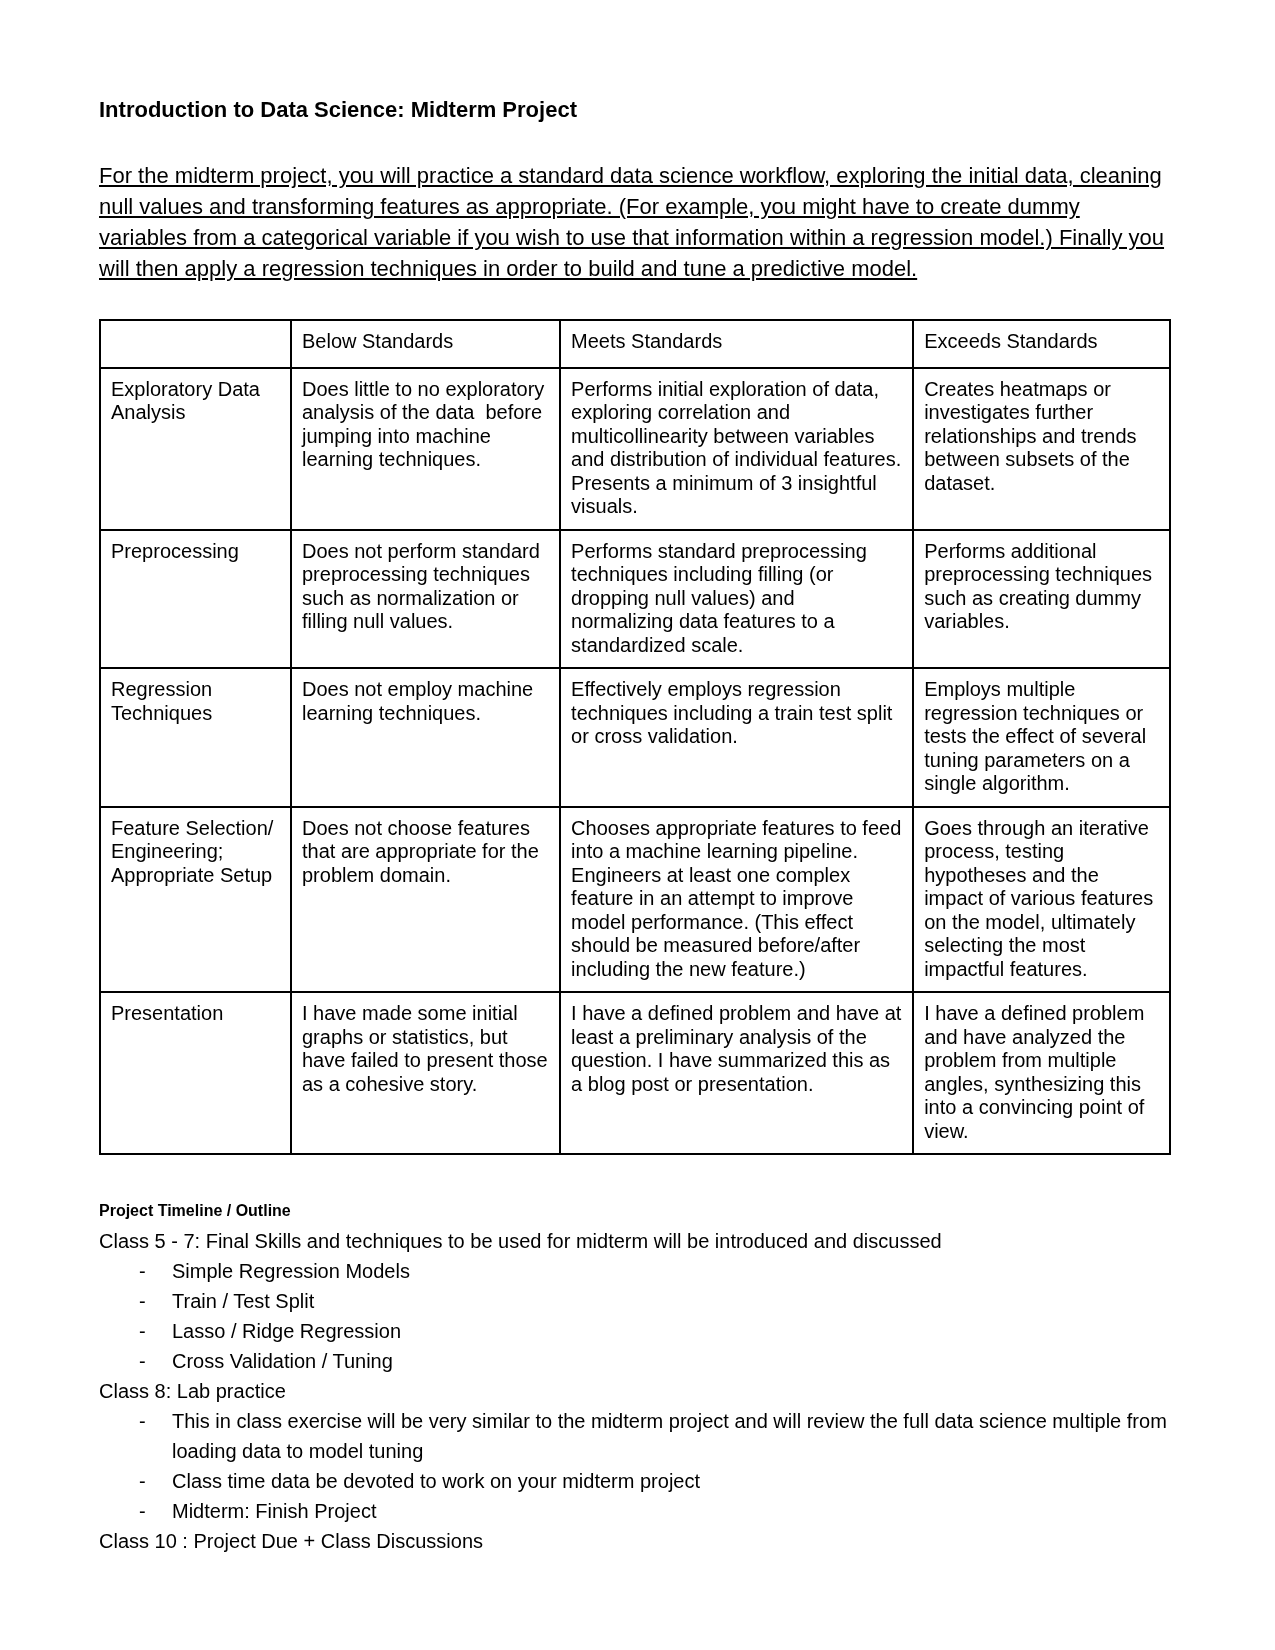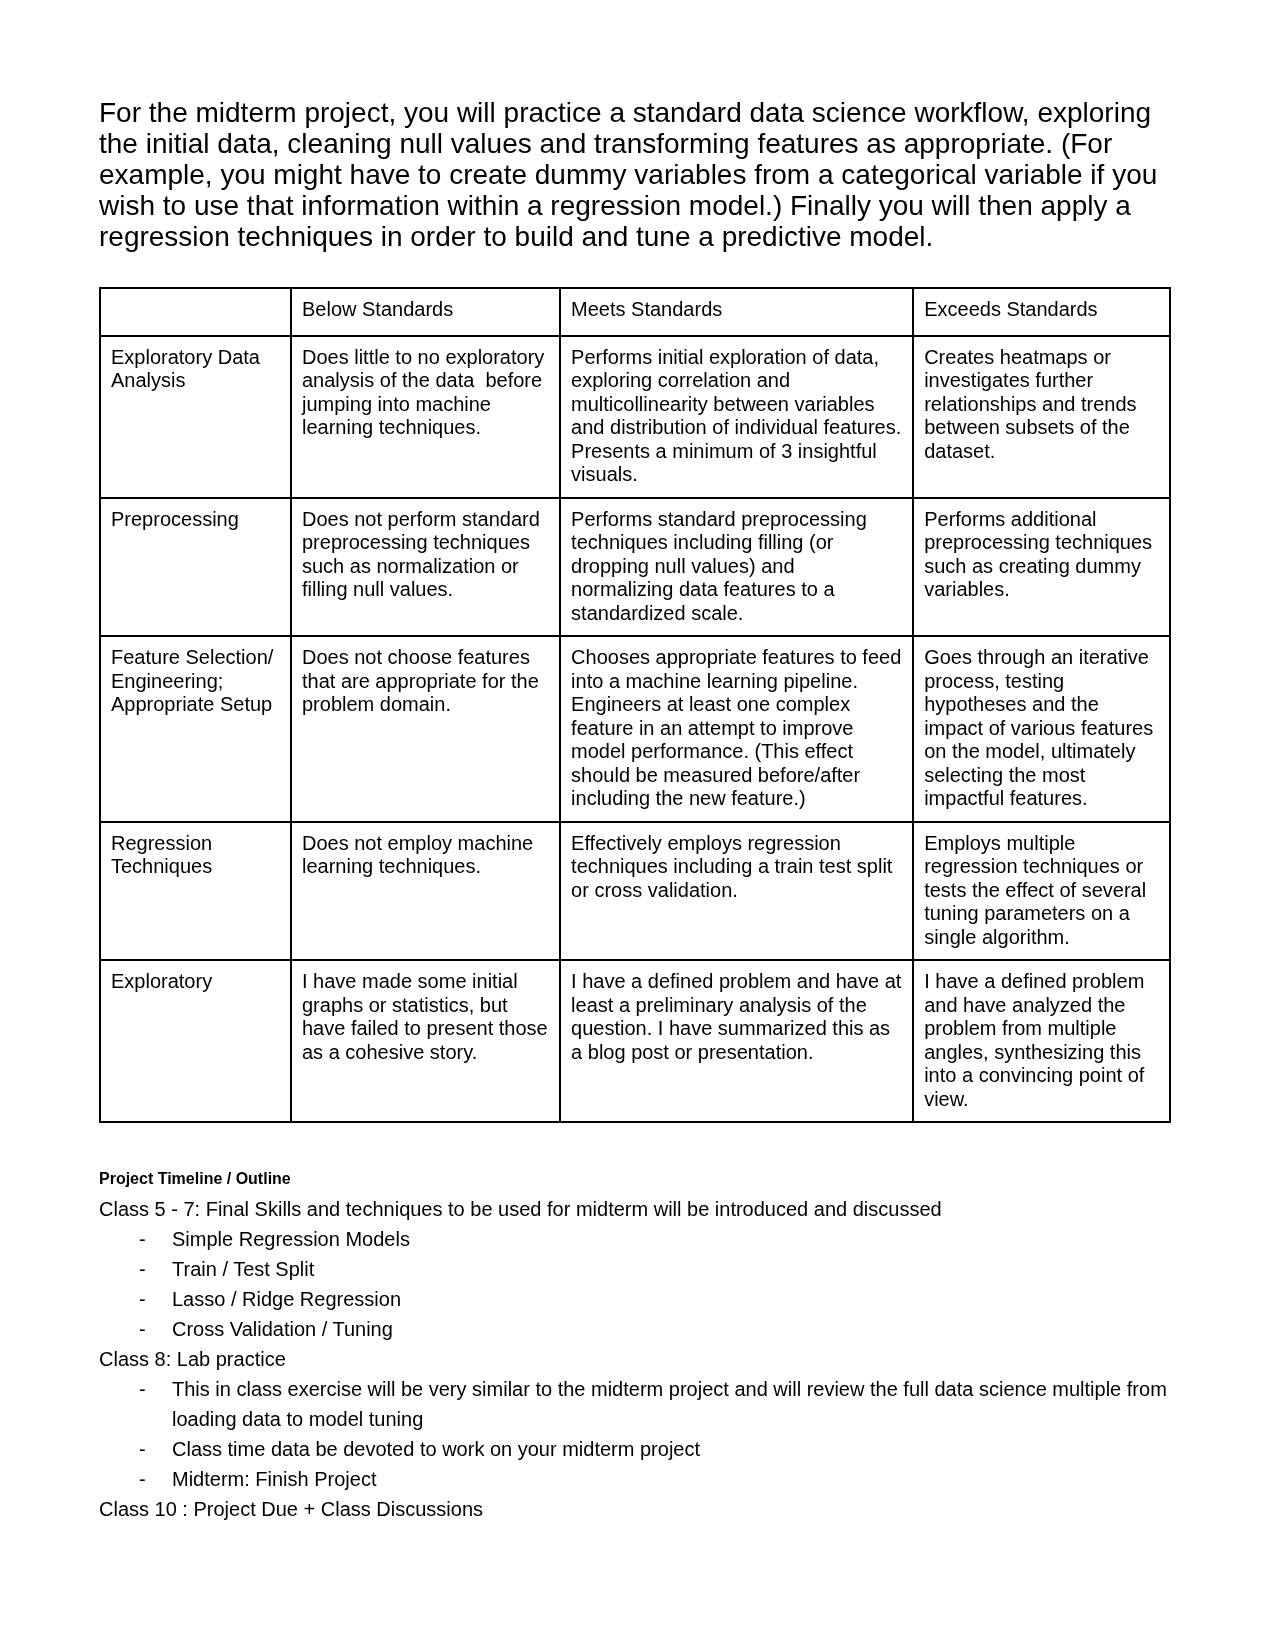--- a/index.html
+++ b/index.html
@@ -15,23 +15,24 @@
     padding: 97px 104px 0 99px;
     overflow: hidden;
   }
   .doc-title {
     font-size: 22px;
     font-weight: bold;
     line-height: 26px;
     margin: 0 0 37px 0;
   }
   .intro {
-    font-size: 28px;
+    font-size: 22px;
     line-height: 31px;
     margin: 0 0 35px 0;
+    text-decoration: underline;
   }
   table.rubric {
     width: 100%;
     border-collapse: collapse;
     table-layout: fixed;
   }
   table.rubric col.c1 { width: 17.85%; }
   table.rubric col.c2 { width: 25.15%; }
   table.rubric col.c3 { width: 33.0%; }
   table.rubric col.c4 { width: 24.0%; }
@@ -63,20 +64,21 @@
     position: absolute;
     left: 40px;
     top: 0;
   }
 </style>
 </head>
 <body>
 
 <div class="page">
 
+  <h1 class="doc-title">Introduction to Data Science: Midterm Project</h1>
 
   <p class="intro">For the midterm project, you will practice a standard data science workflow, exploring the initial data, cleaning null values and transforming features as appropriate. (For example, you might have to create dummy variables from a categorical variable if you wish to use that information within a regression model.) Finally you will then apply a regression techniques in order to build and tune a predictive model.</p>
 
   <table class="rubric">
     <colgroup>
       <col class="c1">
         <col class="c2">
         <col class="c3">
         <col class="c4">
     </colgroup>
@@ -93,33 +95,33 @@
         <td>Performs initial exploration of data, exploring correlation and multicollinearity between variables and distribution of individual features. Presents a minimum of 3 insightful visuals.</td>
         <td>Creates heatmaps or investigates further relationships and trends between subsets of the dataset.</td>
       </tr>
       <tr>
         <td>Preprocessing</td>
         <td>Does not perform standard preprocessing techniques such as normalization or filling null values.</td>
         <td>Performs standard preprocessing techniques including filling (or dropping null values) and normalizing data features to a standardized scale.</td>
         <td>Performs additional preprocessing techniques such as creating dummy variables.</td>
       </tr>
       <tr>
+        <td>Regression Techniques</td>
+        <td>Does not employ machine learning techniques.</td>
+        <td>Effectively employs regression techniques including a train test split or cross validation.</td>
+        <td>Employs multiple regression techniques or tests the effect of several tuning parameters on a single algorithm.</td>
+      </tr>
+      <tr>
         <td>Feature Selection/ Engineering; Appropriate Setup</td>
         <td>Does not choose features that are appropriate for the problem domain.</td>
         <td>Chooses appropriate features to feed into a machine learning pipeline. Engineers at least one complex feature in an attempt to improve model performance. (This effect should be measured before/after including the new feature.)</td>
         <td>Goes through an iterative process, testing hypotheses and the impact of various features on the model, ultimately selecting the most impactful features.</td>
       </tr>
       <tr>
-        <td>Regression Techniques</td>
-        <td>Does not employ machine learning techniques.</td>
-        <td>Effectively employs regression techniques including a train test split or cross validation.</td>
-        <td>Employs multiple regression techniques or tests the effect of several tuning parameters on a single algorithm.</td>
-      </tr>
-      <tr>
-        <td>Exploratory</td>
+        <td>Presentation</td>
         <td>I have made some initial graphs or statistics, but have failed to present those as a cohesive story.</td>
         <td>I have a defined problem and have at least a preliminary analysis of the question. I have summarized this as a blog post or presentation.</td>
         <td>I have a defined problem and have analyzed the problem from multiple angles, synthesizing this into a convincing point of view.</td>
       </tr>
     </tbody>
   </table>
 
   <h2 class="timeline-heading">Project Timeline / Outline</h2>
 
   <div class="t-line lvl0">

